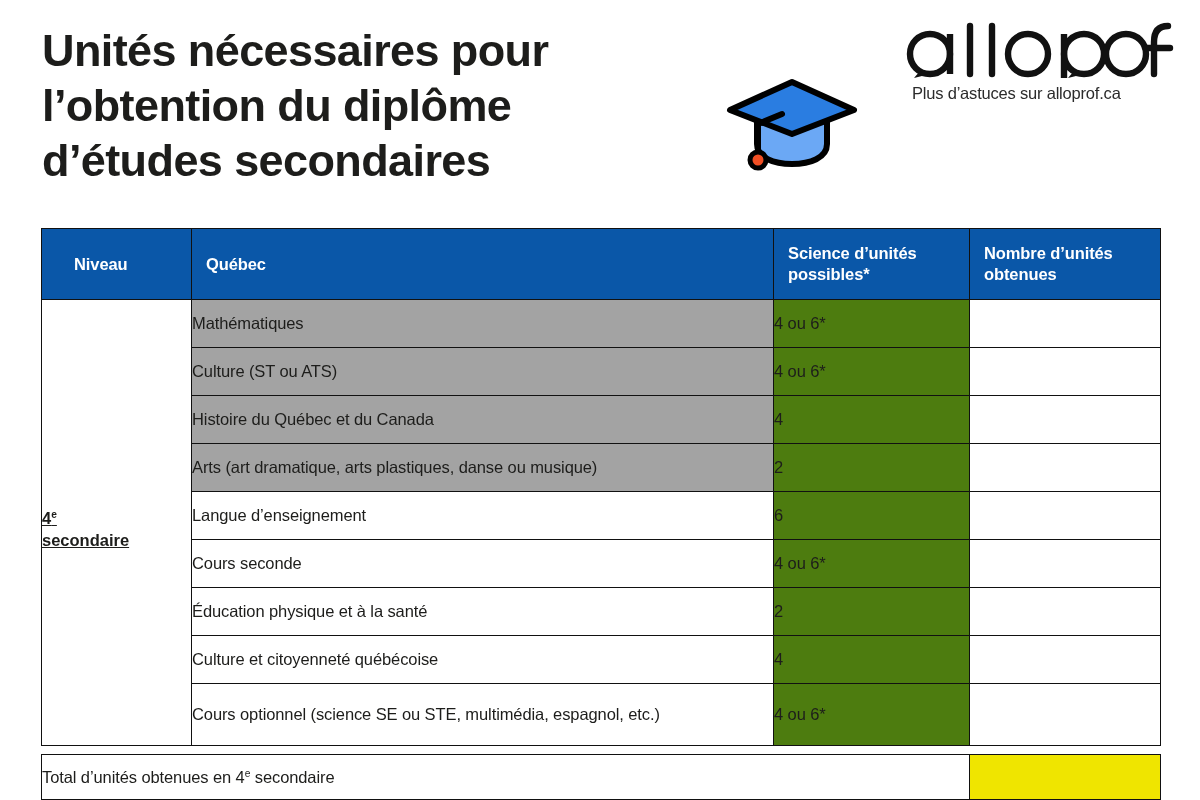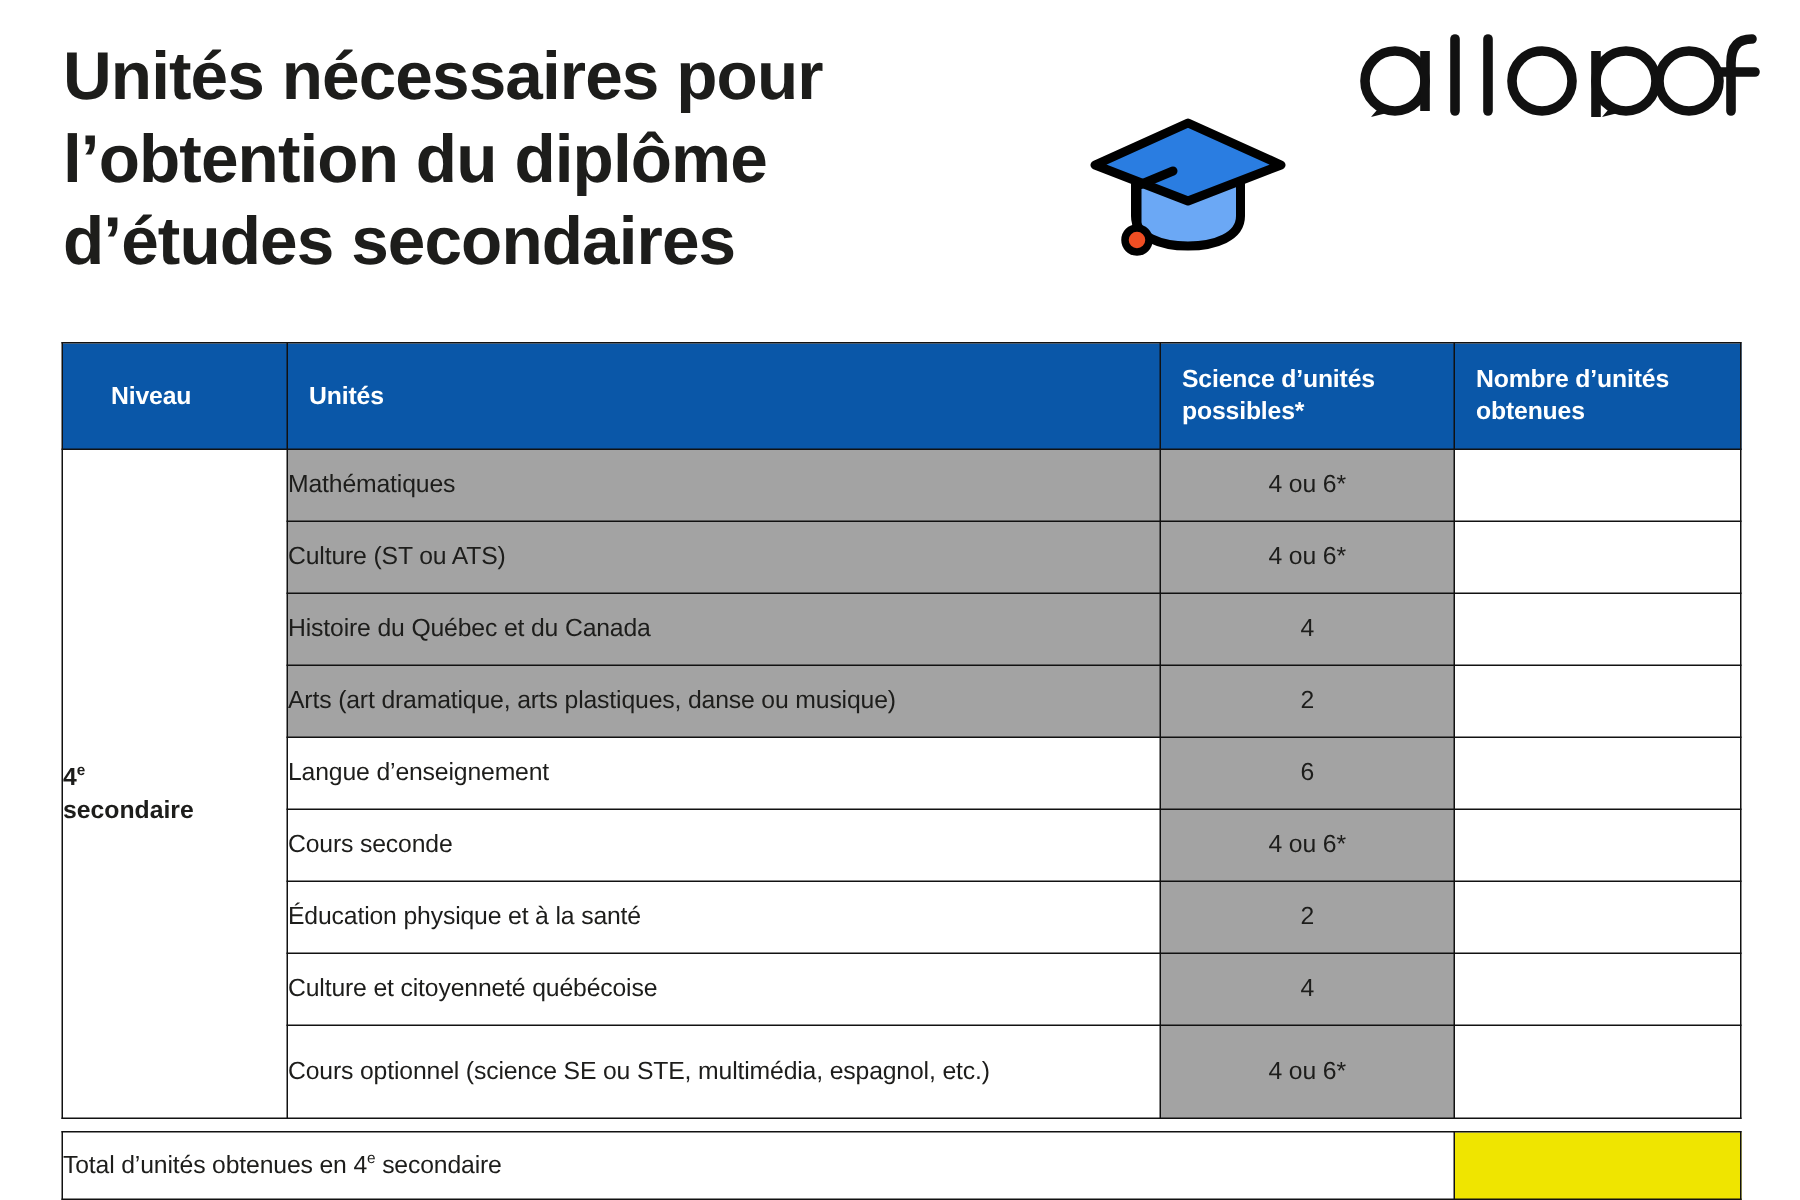--- a/index.html
+++ b/index.html
@@ -107,37 +107,38 @@
   thead th .th-inner { padding: 0 14px; }
   thead th.th-niveau .th-inner { padding-left: 32px; }
 
   td.niveau-cell {
     font-size: 16.5px;
     font-weight: bold;
     line-height: 1.32;
     padding: 0 0 0 17px;
     vertical-align: top;
     background: #ffffff;
+    text-decoration: underline;
   }
   td.niveau-cell .niveau-inner { padding-top: 14px; }
   sup.ord { font-size: 0.62em; vertical-align: super; line-height: 0; }
 
   td.matiere {
     font-size: 16.5px;
     line-height: 1.3;
     padding: 0 14px 0 17px;
     background: #ffffff;
     letter-spacing: -0.1px;
   }
   td.matiere.green { background: #a3a3a3; }
 
   td.value {
     font-size: 16.5px;
-    text-align: center;
-    background: #a3a3a3;
+    text-align: left;
+    background: #4d7c0f;
     letter-spacing: -0.1px;
   }
   td.blank { background: #ffffff; }
 
   tr.body-row { height: 48px; }
   tr.body-row.tall { height: 62px; }
 
   
   .total-wrap {
     position: absolute;
@@ -210,38 +211,39 @@
           <path d="M160 12 L160 56" stroke-linecap="butt"></path>
           <path d="M170 49 L164 56 L176 53" fill="#111111" stroke="none"></path>
 
           <circle cx="222" cy="32" r="20"></circle>
 
           <path d="M264 4 C254 4 250 10 250 20 L250 52"></path>
           <path d="M242 26 L266 26"></path>
         </g>
       </svg>
     </div>
+    <div class="brand-tagline">Plus d’astuces sur alloprof.ca</div>
   </div>
 </div>
 
 <div class="table-wrap">
   <table class="grid">
     <colgroup>
       <col class="c-niveau">
         <col class="c-matiere">
         <col class="c-possible">
         <col class="c-obtenue">
     </colgroup>
     <thead>
       <tr>
         <th class="th-niveau">
           <div class="th-inner">Niveau</div>
         </th>
         <th>
-          <div class="th-inner">Unités</div>
+          <div class="th-inner">Québec</div>
         </th>
         <th>
           <div class="th-inner">Science d’unités possibles*</div>
         </th>
         <th>
           <div class="th-inner">Nombre d’unités obtenues</div>
         </th>
       </tr>
     </thead>
     <tbody id="table-body">

